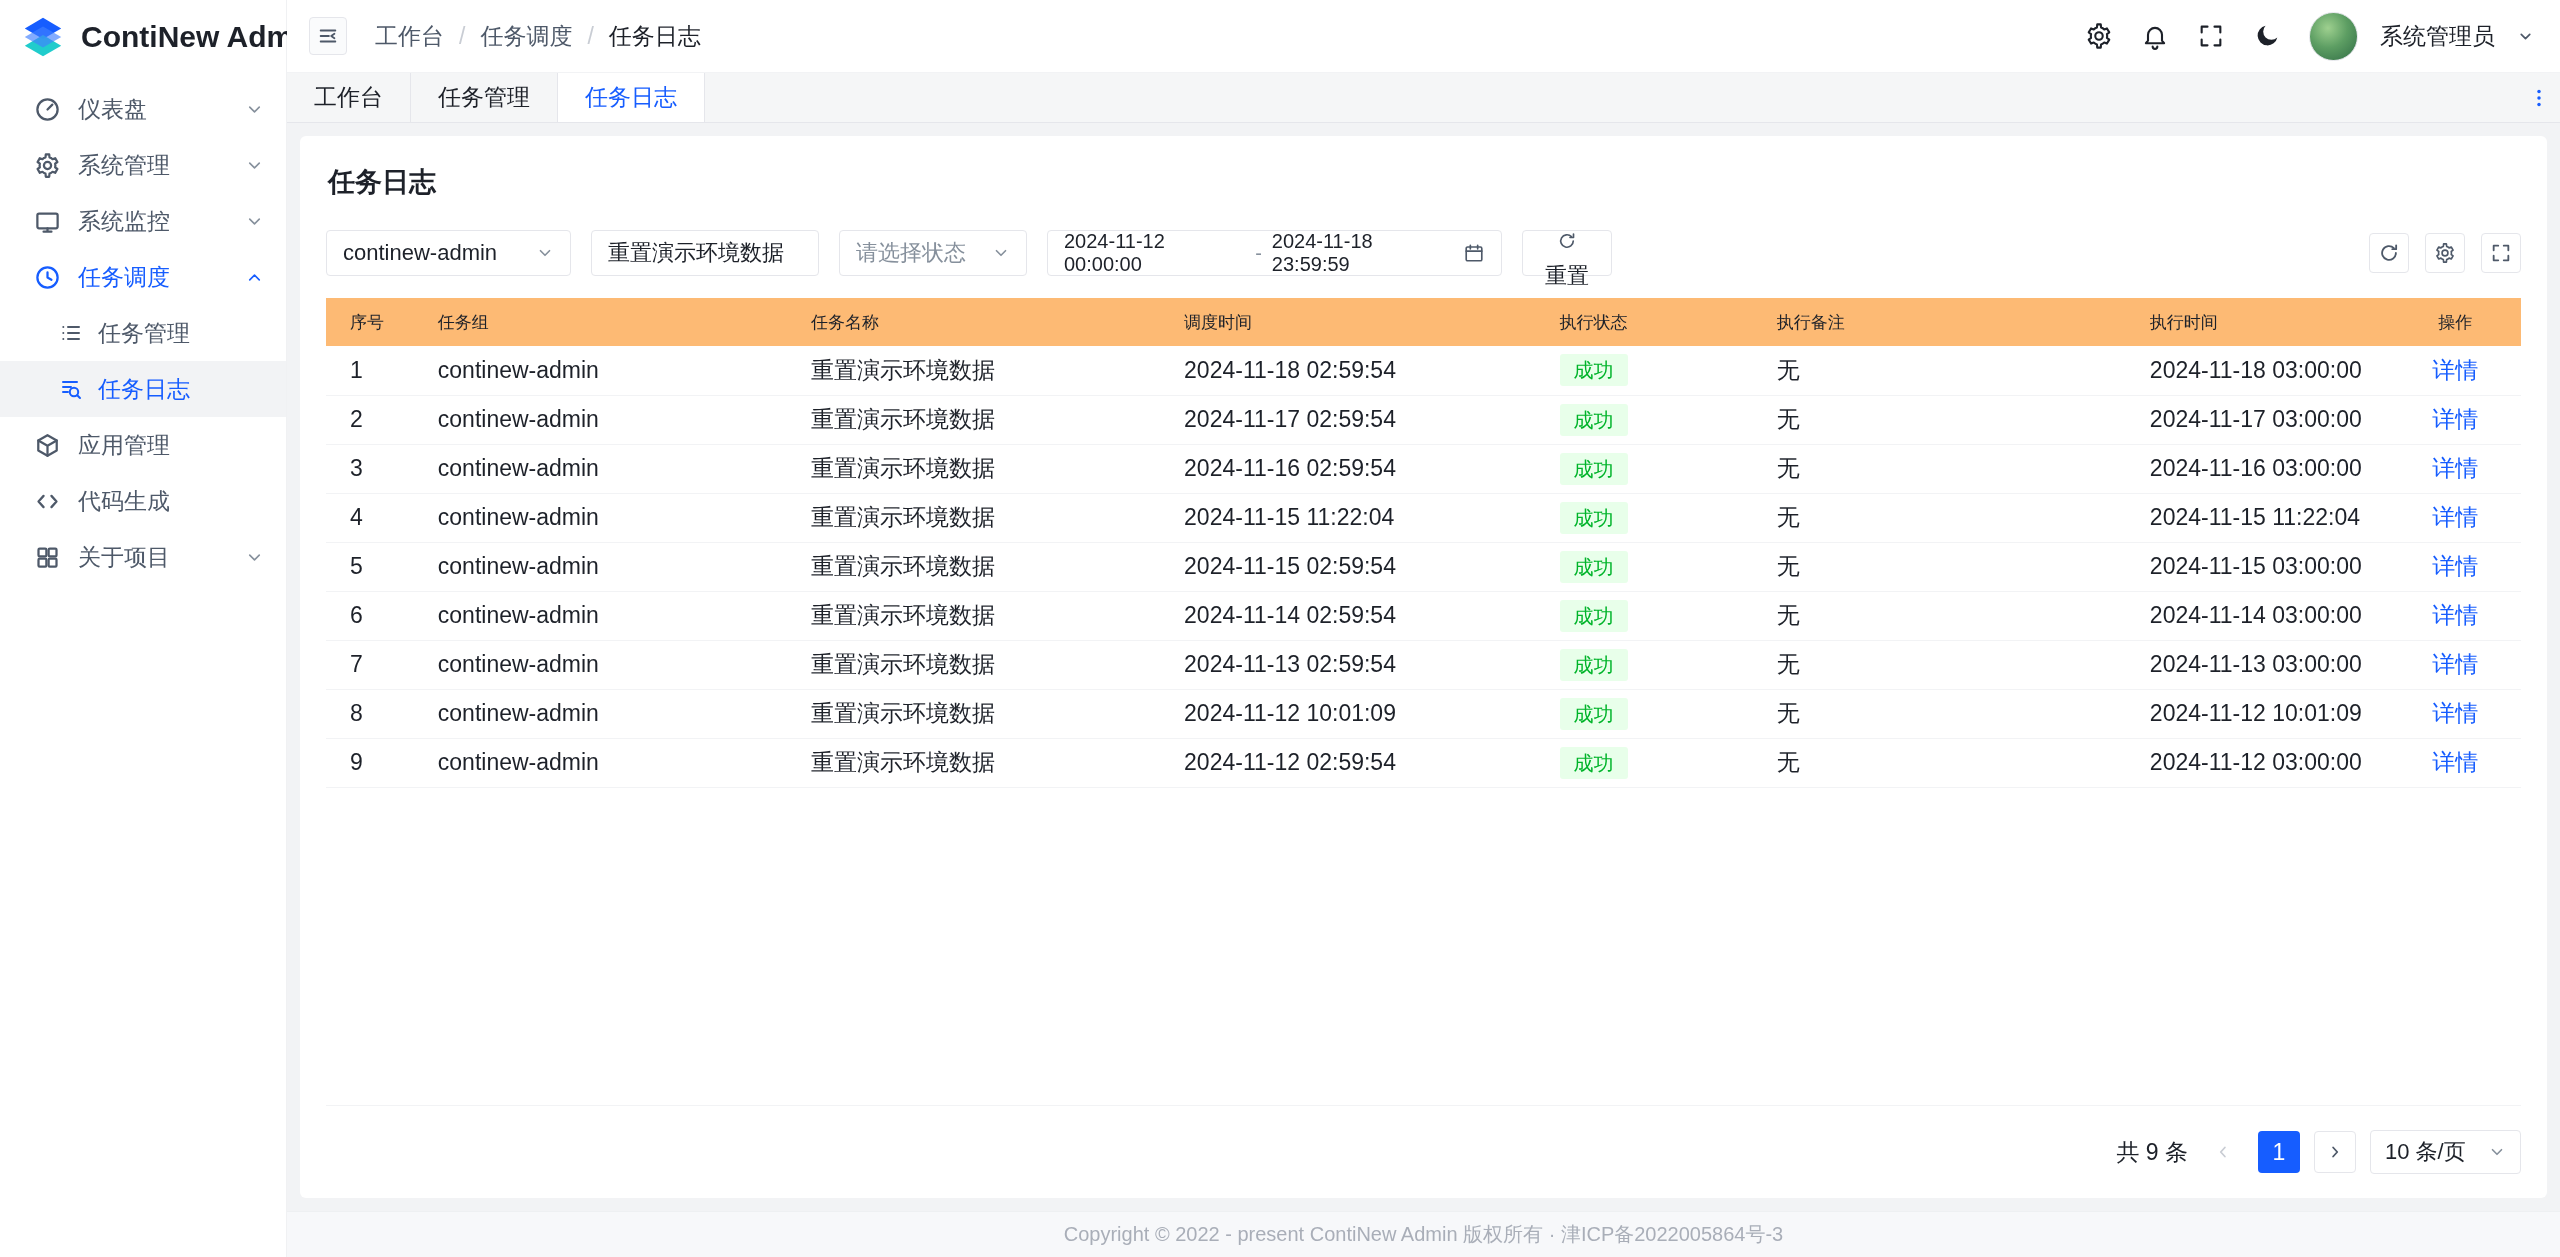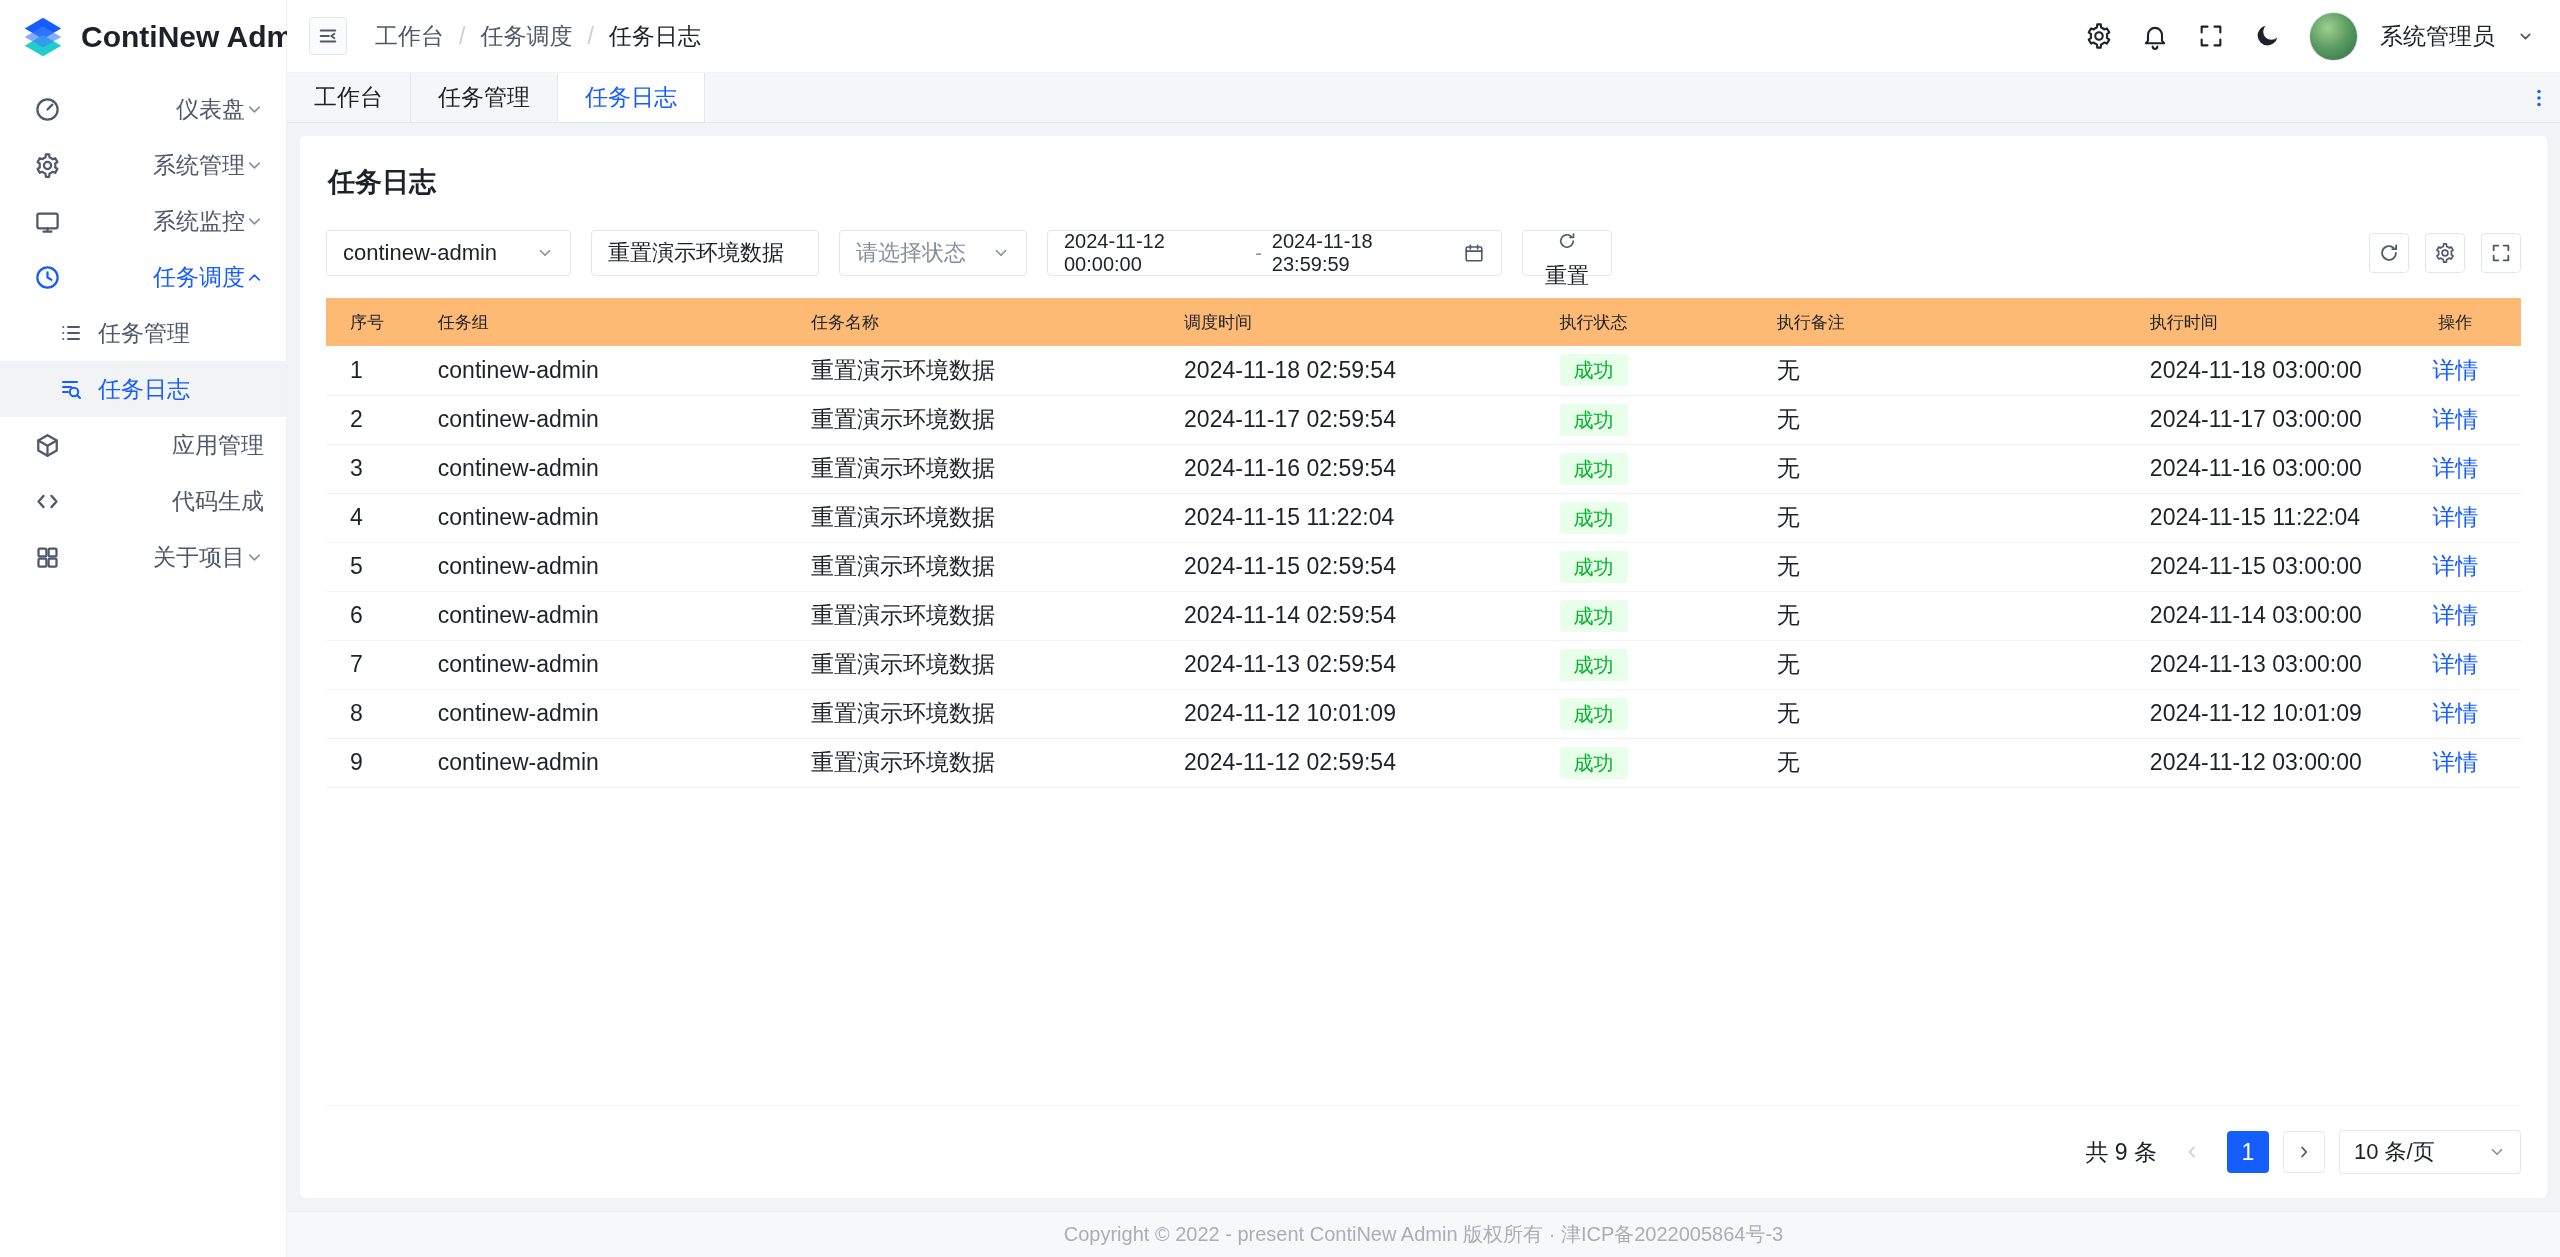--- a/index.html
+++ b/index.html
@@ -10,21 +10,21 @@
   }
   .ic { display:inline-flex; align-items:center; justify-content:center; flex:none; }
   .ic svg { width:100%; height:100%; display:block; }
 
   
   .sidebar { width:287px; flex:none; background:#fff; border-right:1px solid #f0f1f3; display:flex; flex-direction:column; }
   .logo { height:73px; flex:none; display:flex; align-items:center; gap:15px; padding:0 20px; }
   .logo-mark { width:46px; height:46px; }
   .logo-title { font-size:30px; font-weight:bold; color:#1d2129; white-space:nowrap; }
   .menu { flex:1; padding-top:8px; overflow:hidden; }
-  .menu-item { height:56px; display:flex; align-items:center; padding:0 22px 0 34px; color:#4e5969; cursor:pointer;text-align:right; }
+  .menu-item { height:56px; display:flex; align-items:center; padding:0 22px 0 34px; color:#4e5969; cursor:pointer; }
   .mi-icon { width:27px; height:27px; margin-right:17px; color:#4e5969; }
   .mi-label { flex:1; font-size:23px; white-space:nowrap; }
   .mi-chevron { width:19px; height:19px; color:#86909c; }
   .mi-chevron.up { transform:rotate(180deg); }
   .menu-item.active, .menu-item.active .mi-icon, .menu-item.active .mi-chevron { color:#165dff; }
   .submenu-item { height:56px; display:flex; align-items:center; padding:0 22px 0 59px; color:#4e5969; cursor:pointer; }
   .submenu-item .mi-icon { width:24px; height:24px; margin-right:15px; }
   .submenu-item.selected { background:#f2f3f5; color:#165dff; }
   .submenu-item.selected .mi-icon { color:#165dff; }
 
@@ -82,21 +82,21 @@
   .badge-success { display:inline-block; padding:6px 14px; line-height:1; font-size:20px; border-radius:3px; background:#e8ffea; color:#00b42a; }
   .link { color:#165dff; cursor:pointer; text-decoration:none; }
 
   
   .pagination { flex:none; margin-top:24px; display:flex; align-items:center; justify-content:flex-end; gap:14px; font-size:23px; color:#1d2129; }
   .pg-btn { width:42px; height:42px; display:flex; align-items:center; justify-content:center; border-radius:4px; cursor:pointer; }
   .pg-prev { color:#c9cdd4; }
   .pg-next { color:#4e5969; border:1px solid #e5e6eb; background:#fff; }
   .pg-btn .ic { width:18px; height:18px; }
   .pg-page { width:42px; height:42px; border-radius:4px; background:#165dff; color:#fff; display:flex; align-items:center; justify-content:center; font-size:23px; cursor:pointer; }
-  .pg-size { height:44px; padding:0 14px; gap:10px; font-size:22px; justify-content:space-between; width:182px; }
+  .pg-size { height:44px; padding:0 14px; gap:10px; font-size:22px; justify-content:space-between; width:151px; }
 
   
   .footer { height:46px; flex:none; background:#f7f8fa; border-top:1px solid #eef0f2; display:flex; align-items:center; justify-content:center; font-size:20px; color:#a9aeb8; }
 </style>
 </head>
 <body>
 
 <aside class="sidebar">
   <div class="logo">
     <span class="ic logo-mark">

